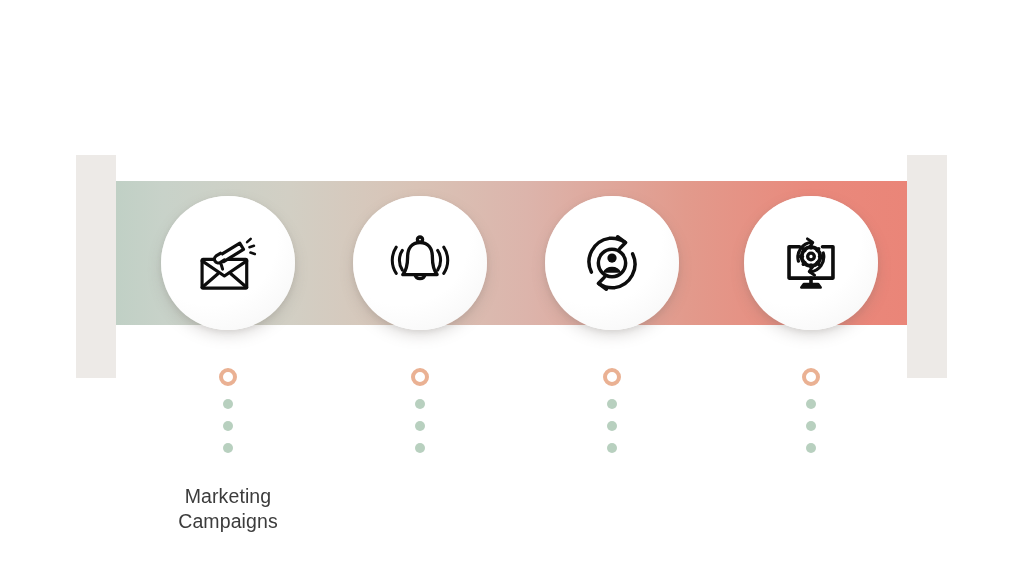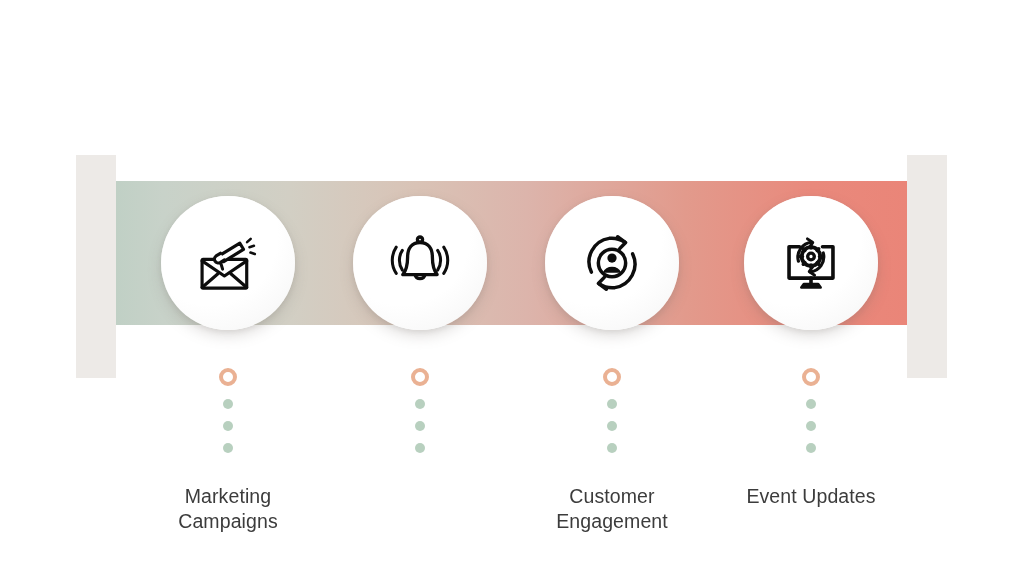--- a/index.html
+++ b/index.html
@@ -278,17 +278,14 @@
     <div class="ring"></div>
     <div class="dotstack">
       <div class="dot"></div>
       <div class="dot"></div>
       <div class="dot"></div>
     </div>
   </div>
 
   <div class="label l1">Marketing
 Campaigns</div>
-  <div class="label l3">Customer
-Engagement</div>
-  <div class="label l4">Event Updates</div>
 
 </div>
 
 </body></html>

